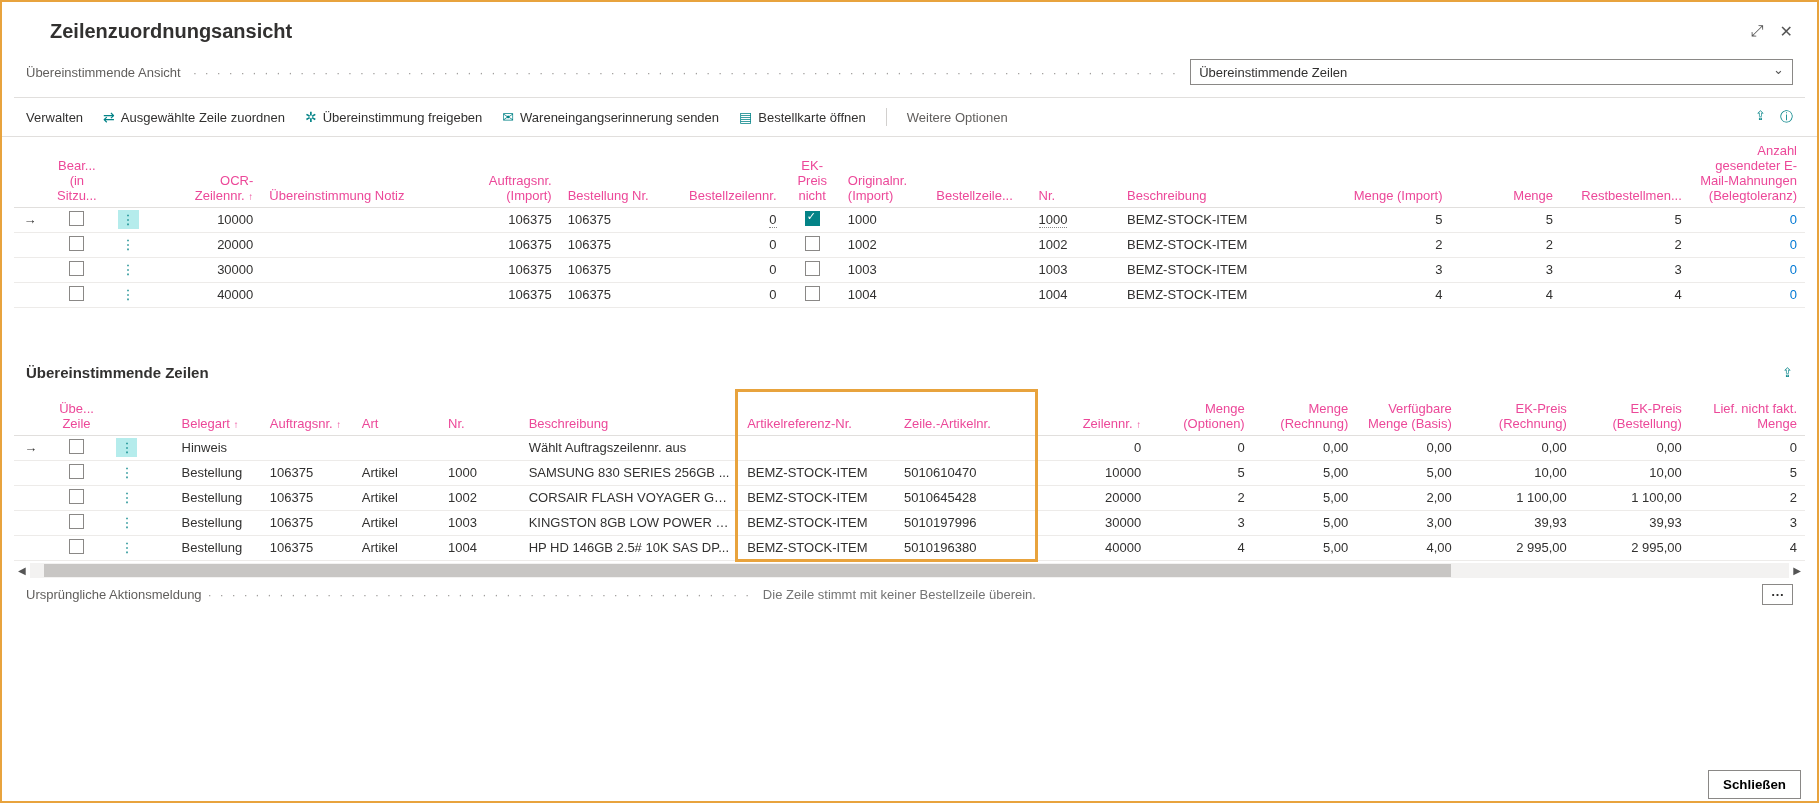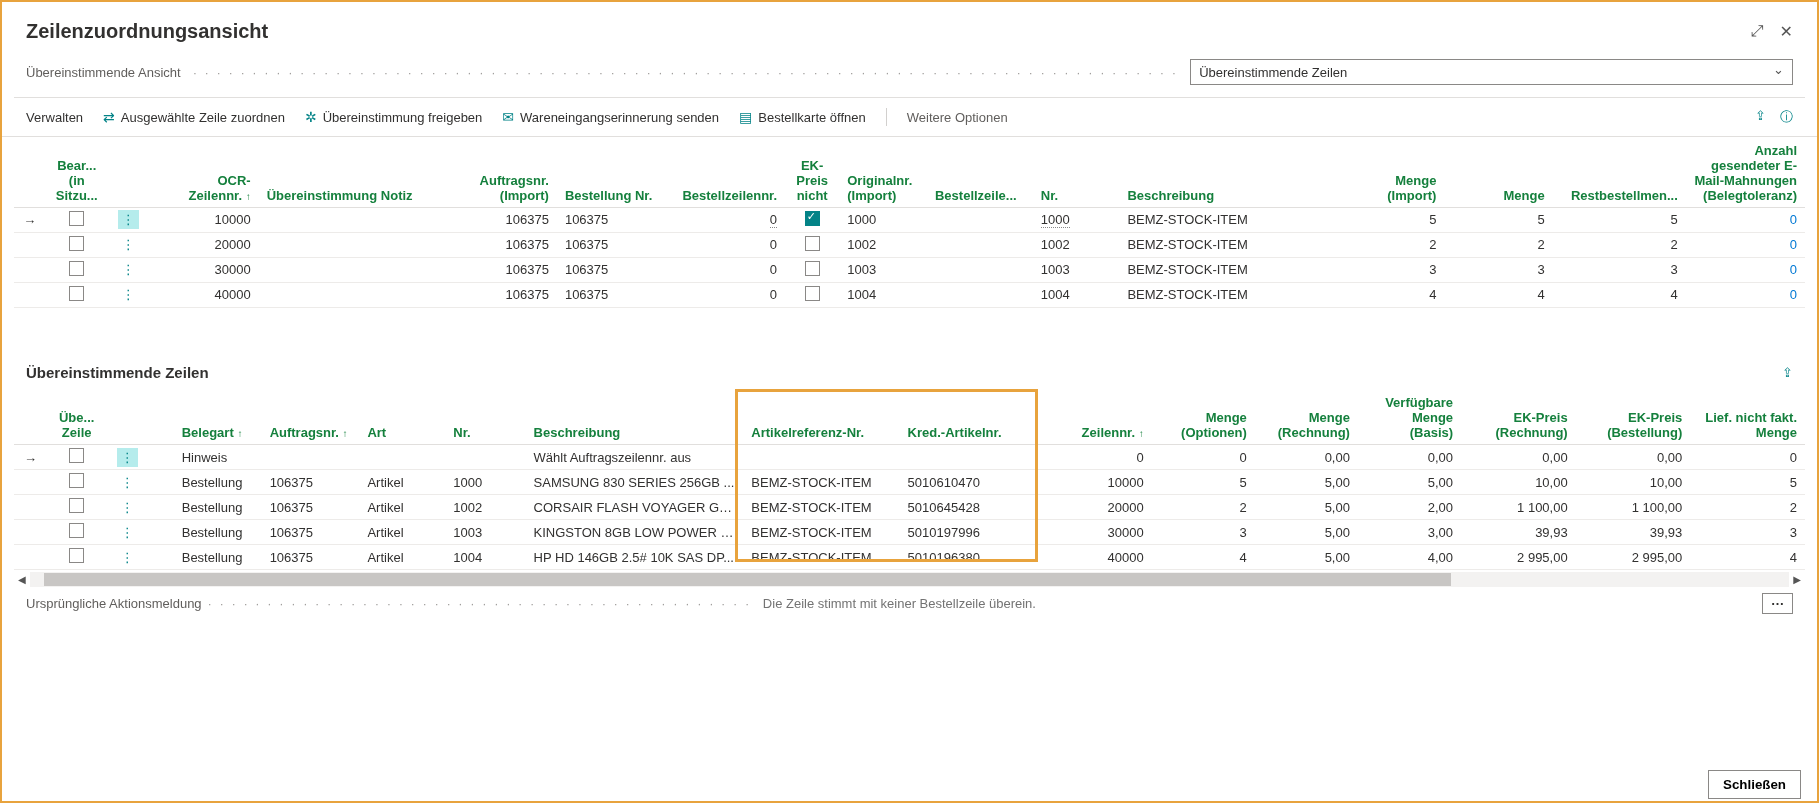--- a/index.html
+++ b/index.html
@@ -12,20 +12,21 @@
   width: 1819px;
   height: 803px;
   overflow: hidden;
   position: relative;
 }
 .header {
   display: flex;
   align-items: center;
   justify-content: space-between;
   padding: 18px 24px 12px 24px;
+  margin-left: 24px;
 }
 .title { font-size: 20px; font-weight: 600; }
 .header-icons { display: flex; gap: 16px; }
 .header-icons span { cursor: pointer; font-size: 16px; color: #555; }
 
 .filter-row {
   display: flex;
   align-items: center;
   padding: 4px 24px 12px 24px;
   gap: 12px;
@@ -75,22 +76,22 @@
 .action-btn .ic { color: #038387; font-size: 14px; }
 .vsep { width: 1px; height: 18px; background: #d2d0ce; }
 .more-opts { color: #605e5c; }
 .action-right { margin-left: auto; display: flex; gap: 14px; color: #038387; }
 .action-right span { cursor: pointer; }
 
 .grid-wrap { padding: 0 12px 0 12px; }
 .grid { width: 100%; border-collapse: collapse; font-size: 13px; }
 .grid th {
   text-align: left;
-  font-weight: 700;
-  color: #15803d;
+  font-weight: 400;
+  color: #ec4899;
   padding: 4px 8px;
   vertical-align: bottom;
   border-bottom: 1px solid #e1dfdd;
   height: 70px;
 }
 .grid th.r, .grid td.r { text-align: right; }
 .grid th.c, .grid td.c { text-align: center; }
 .grid td {
   padding: 3px 8px;
   border-bottom: 1px solid #edebe9;
@@ -392,21 +393,21 @@
   <th></th>
   <th class="c"><span>Übe... Zeile</span></th>
   <th></th>
           <th></th>
   <th><span><span>Belegart</span> <span class="sort-arrow">↑</span></span></th>
   <th><span><span>Auftragsnr.</span> <span class="sort-arrow">↑</span></span></th>
   <th><span>Art</span></th>
   <th><span>Nr.</span></th>
   <th><span>Beschreibung</span></th>
   <th><span>Artikelreferenz-Nr.</span></th>
-  <th><span>Kred.-Artikelnr.</span></th>
+  <th><span>Zeile.-Artikelnr.</span></th>
   <th class="r"><span><span>Zeilennr.</span> <span class="sort-arrow">↑</span></span></th>
   <th class="r"><span>Menge (Optionen)</span></th>
   <th class="r"><span>Menge (Rechnung)</span></th>
   <th class="r"><span>Verfügbare Menge (Basis)</span></th>
   <th class="r"><span>EK-Preis (Rechnung)</span></th>
   <th class="r"><span>EK-Preis (Bestellung)</span></th>
   <th class="r"><span>Lief. nicht fakt. Menge</span></th>
 </tr>
 </thead>
 <tbody id="grid2-body">

